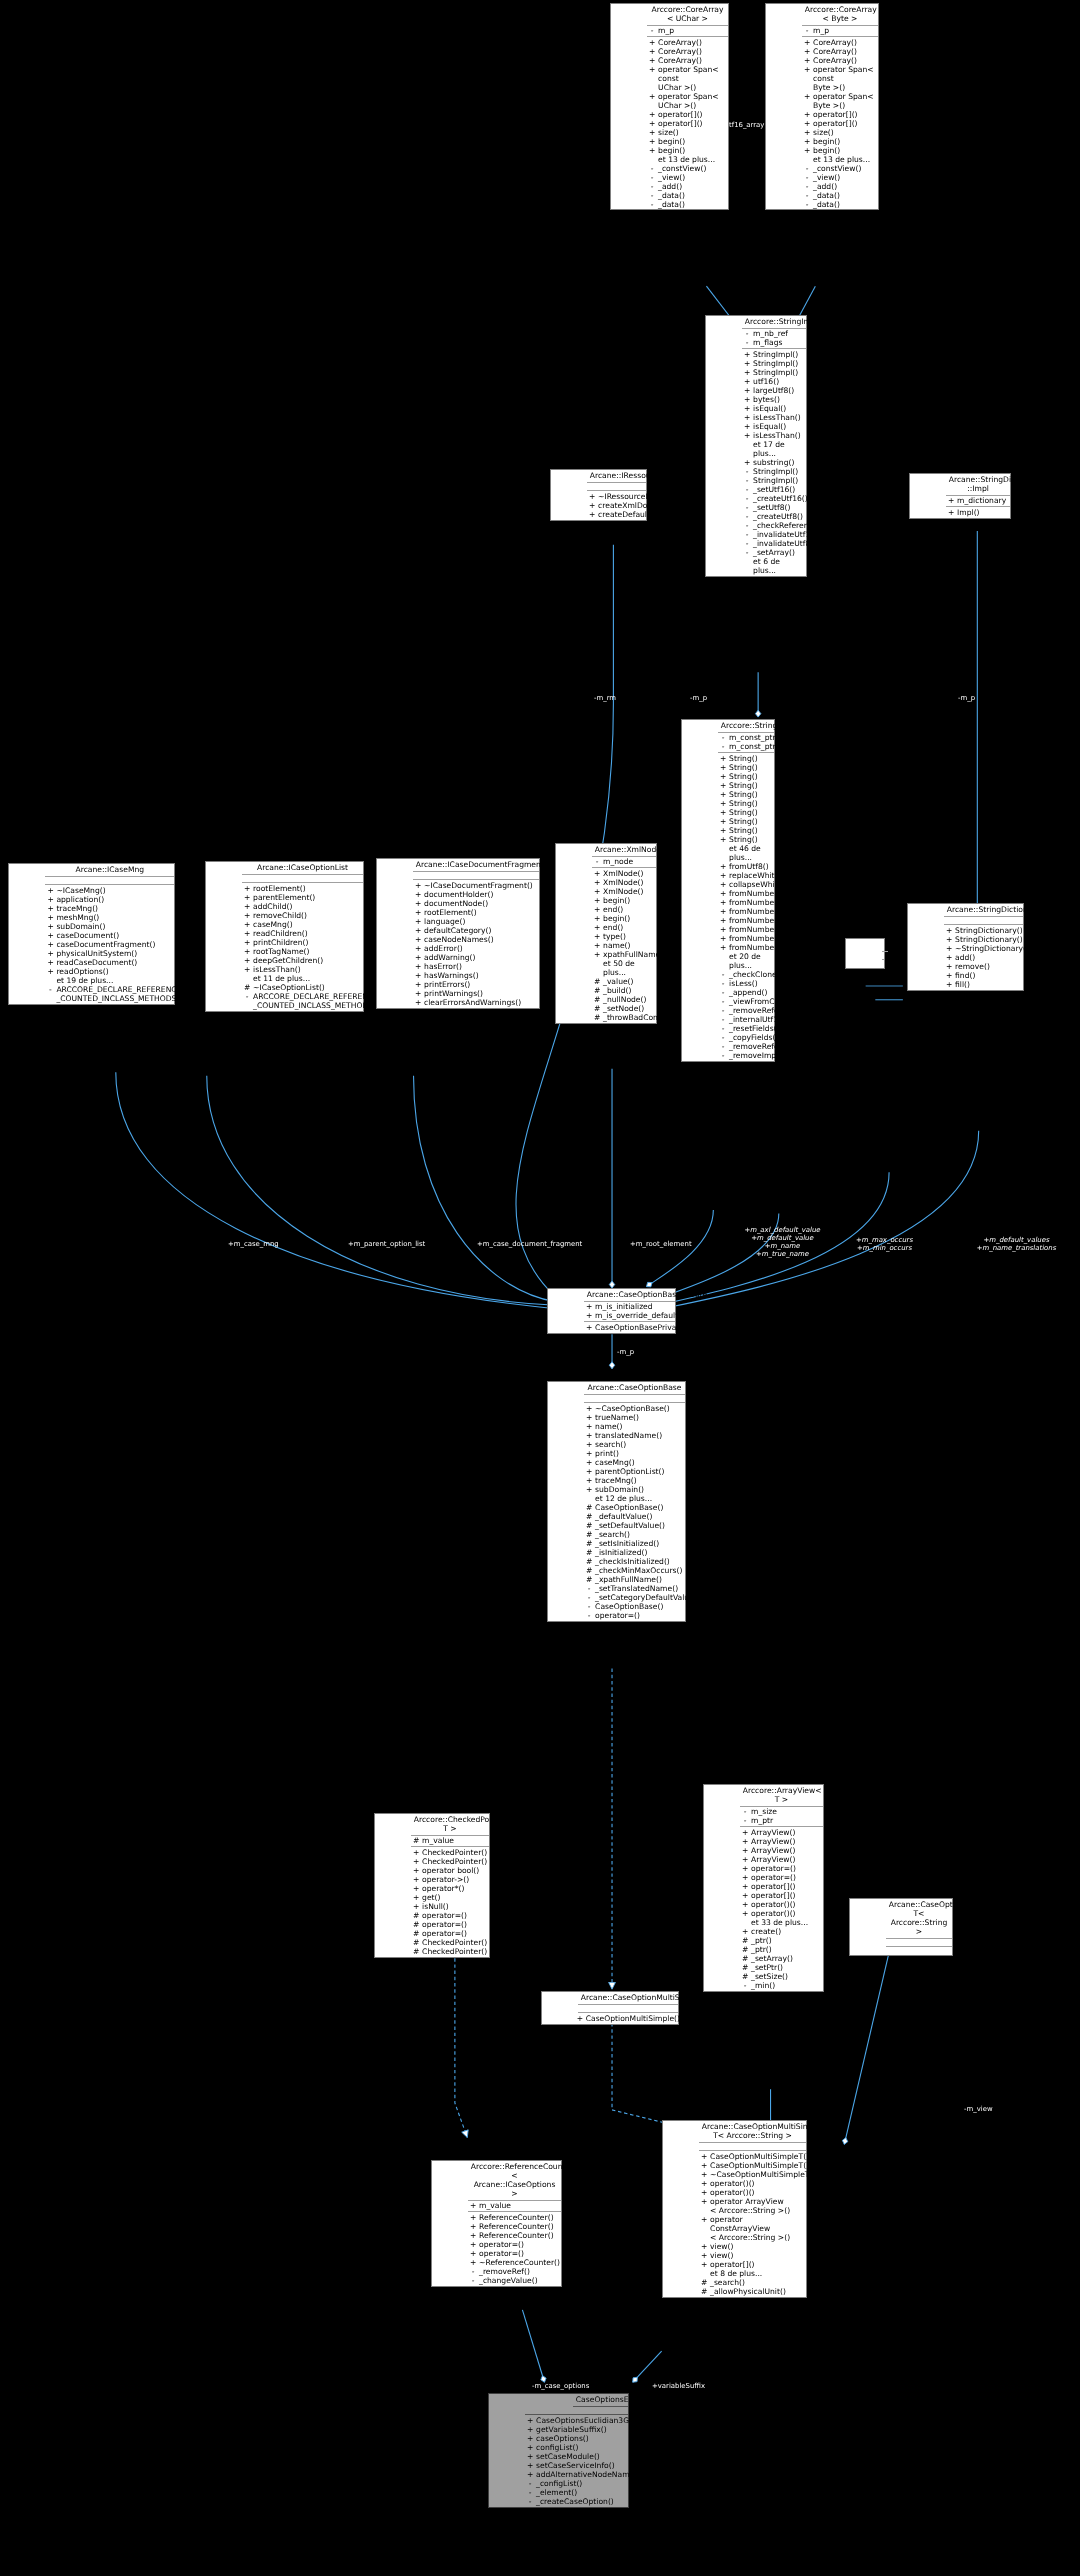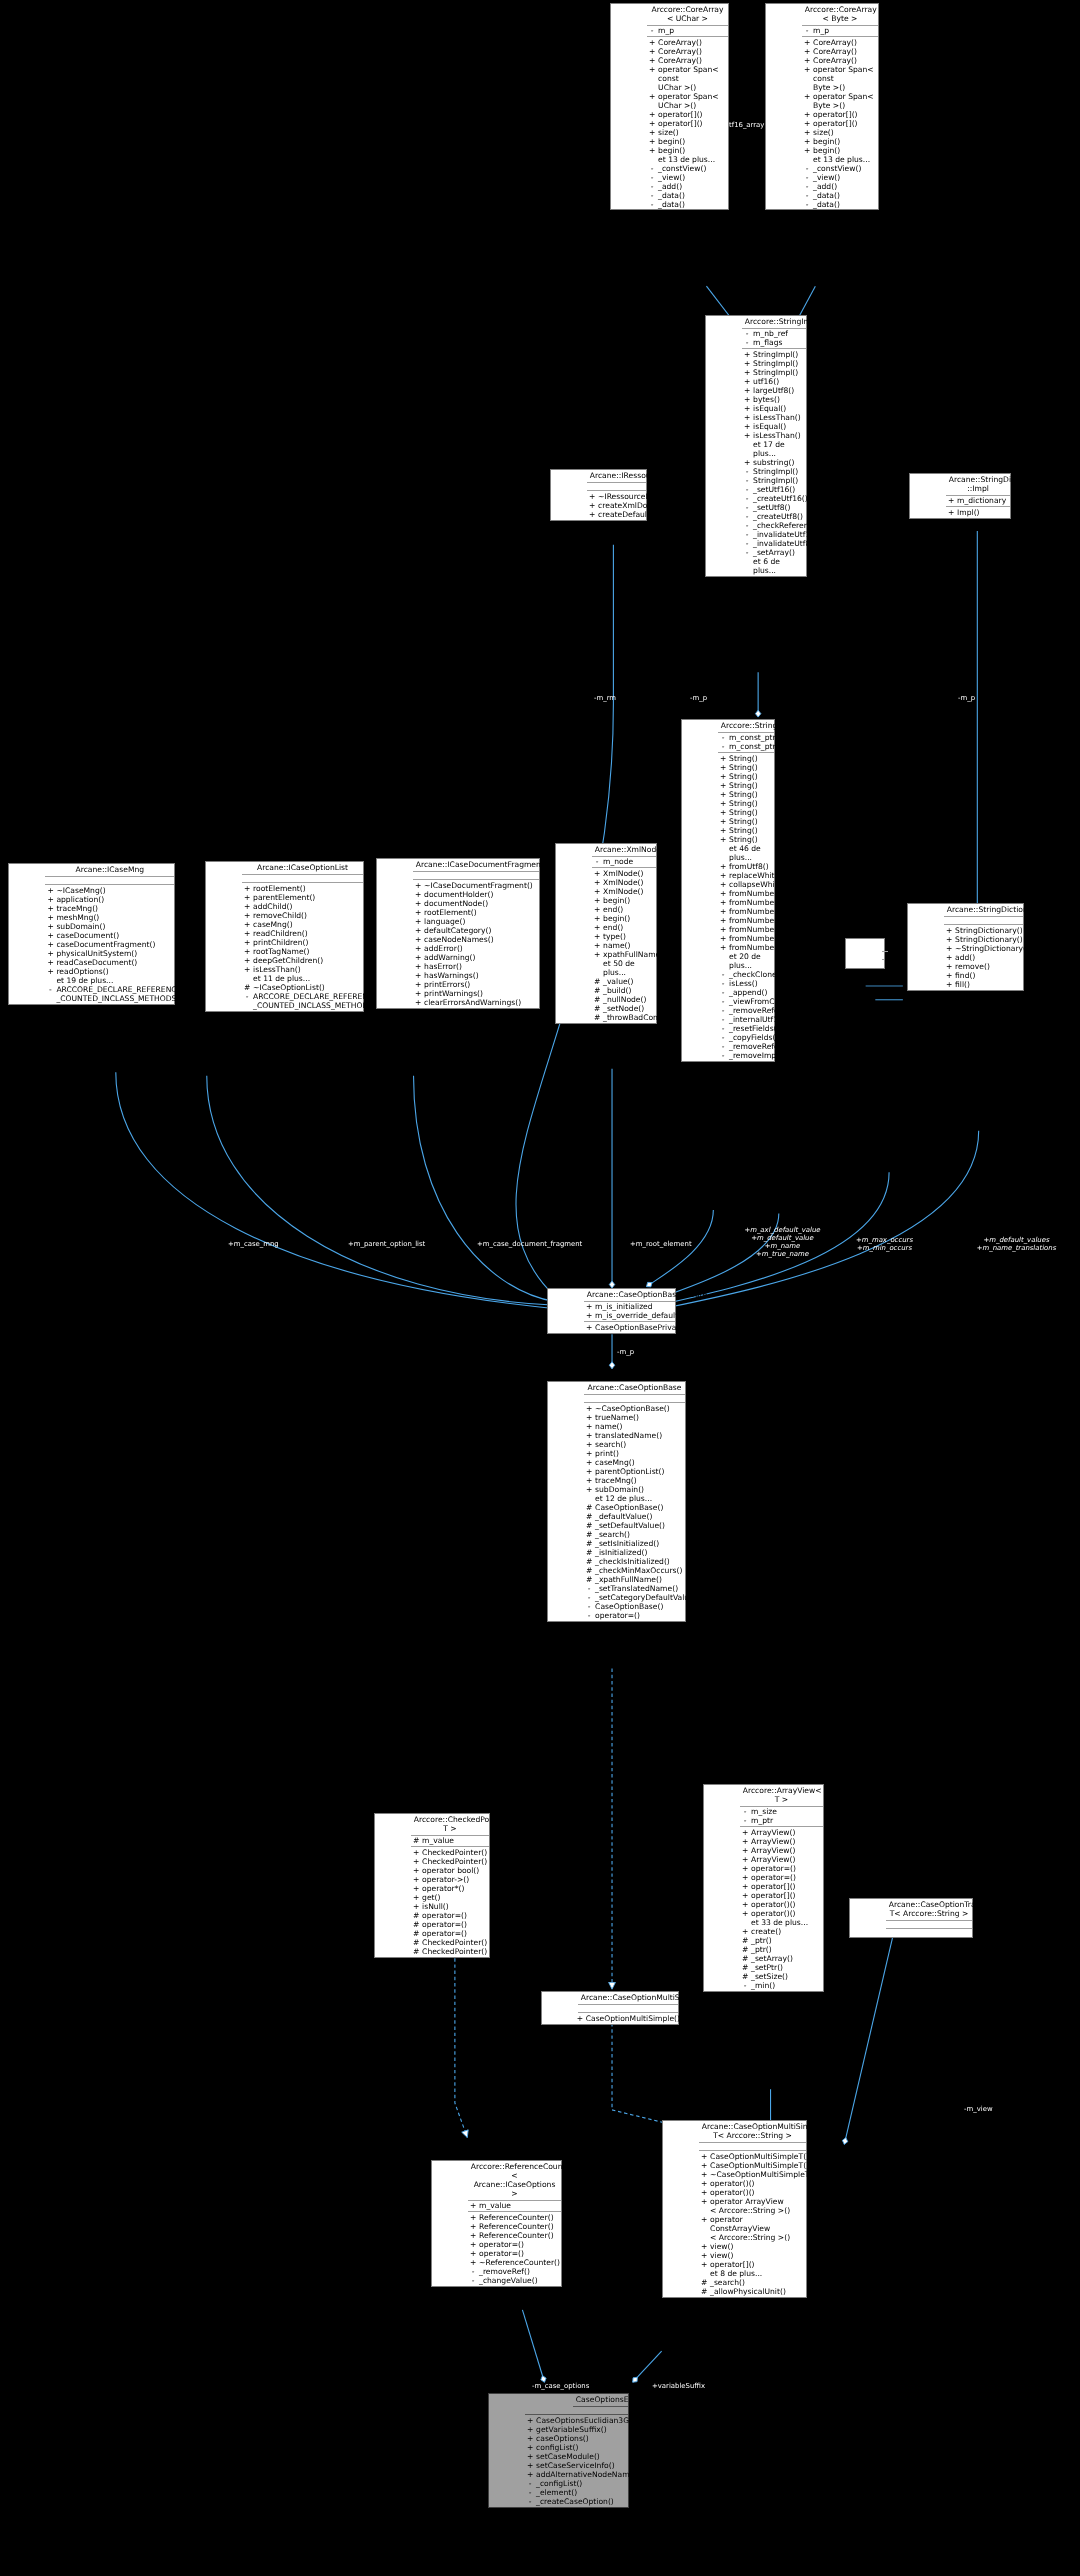--- a/index.html
+++ b/index.html
@@ -1125,21 +1125,21 @@
           <span class="vis">#</span>
           <span class="nm">_setSize()</span>
         </div>
         <div class="row">
           <span class="vis">-</span>
           <span class="nm">_min()</span>
         </div>
       </div>
   </div>
 
-  <div class="cls" style="left:849px;top:1898px;width:124px;">
+  <div class="cls" style="left:849px;top:1898px;width:104px;">
     <div class="hdr">Arcane::CaseOptionTraits
 T&lt; Arccore::String &gt;</div>
     <div class="attrs" style="min-height: 6.2px;"></div>
     <div class="ops" style="min-height: 6.2px;"></div>
   </div>
 
   <div class="cls" style="left:431px;top:2160px;width:131px;">
     <div class="hdr">Arccore::ReferenceCounter
 &lt; Arcane::ICaseOptions &gt;</div>
     <div class="attrs">

